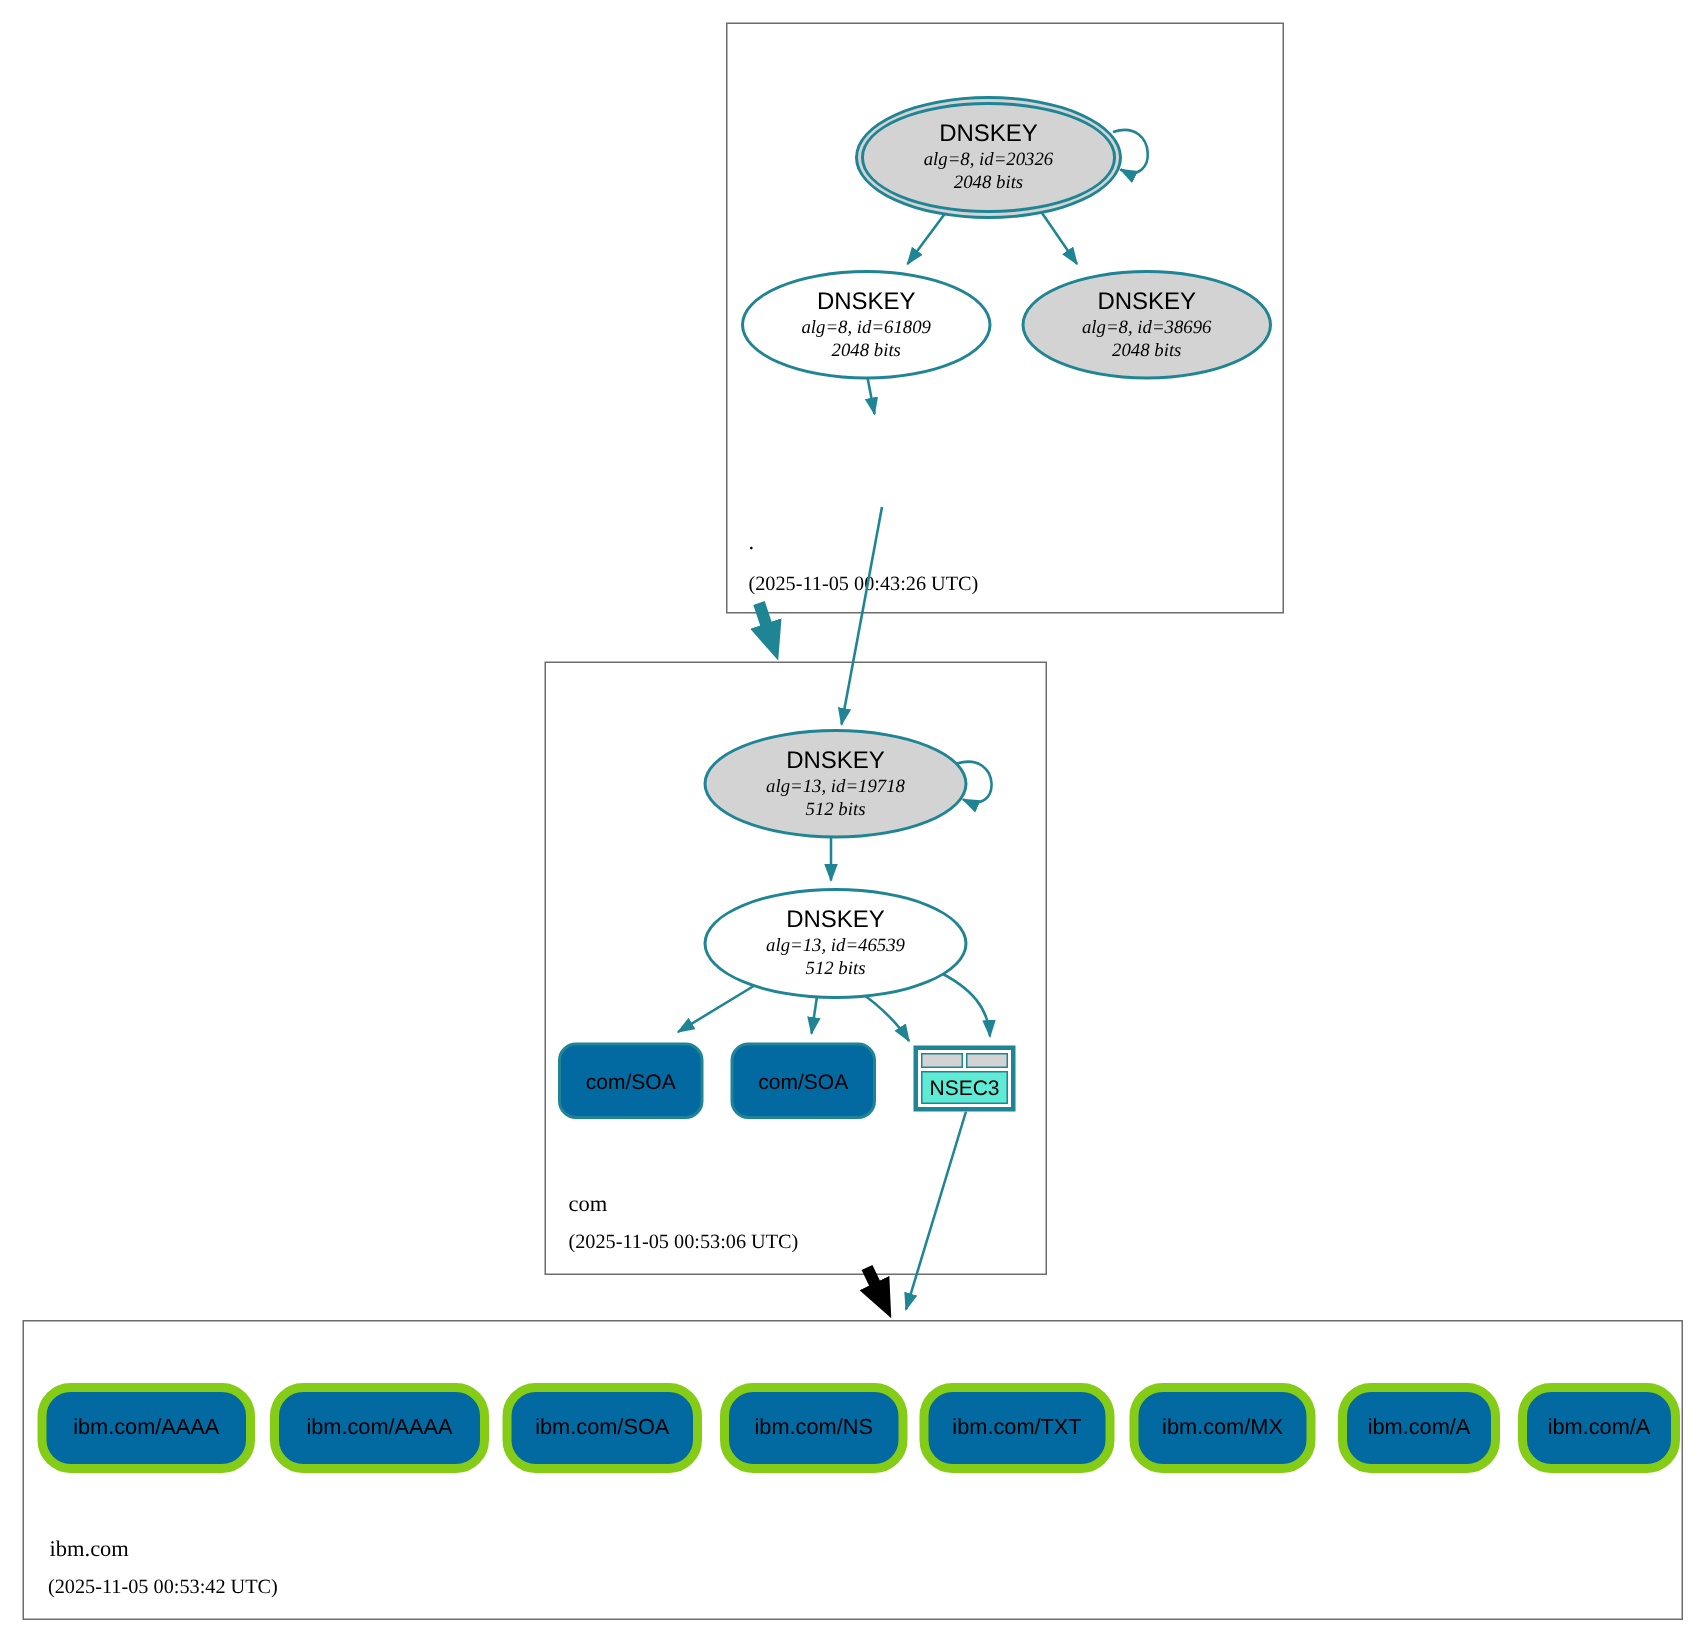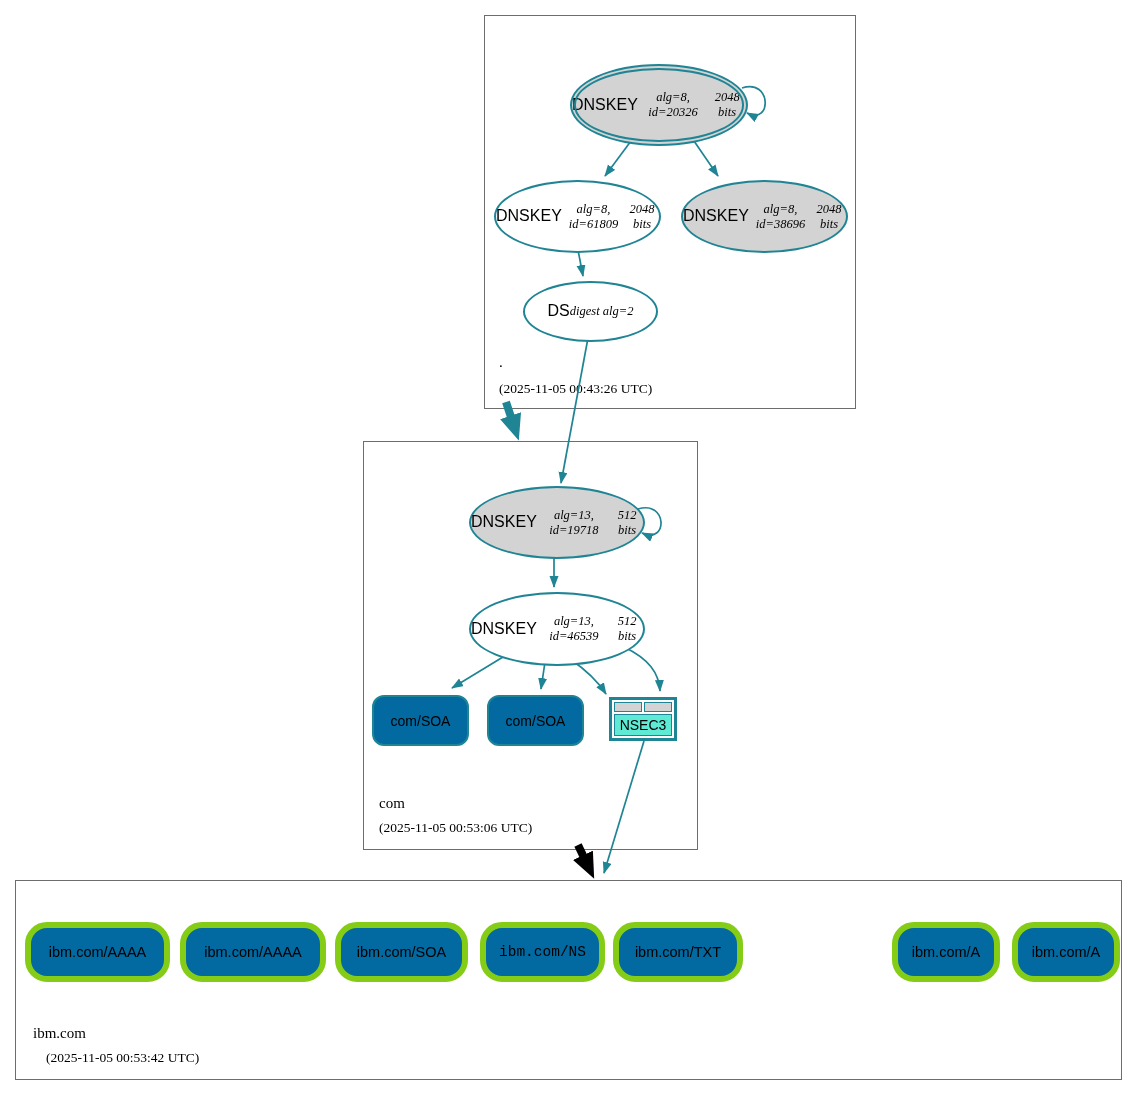--- a/index.html
+++ b/index.html
@@ -13,21 +13,21 @@
   }
   #edges { position:absolute; left:0; top:0; z-index:2; pointer-events:none; }
   .zone-name, .zone-ts {
     position:absolute; z-index:1; font-family:"Liberation Serif", serif;
     white-space:nowrap;
   }
   .zone-name { font-size:15px; }
   .zone-ts   { font-size:13.5px; }
   .ellipse {
     position:absolute; z-index:3; border:2px solid #1f8494; border-radius:50%;
-    background:#ffffff; display:flex; flex-direction:row; align-items:center;
+    background:#ffffff; display:flex; flex-direction:column; align-items:center;
     justify-content:center; text-align:center;
   }
   .ellipse.gray { background:#d3d3d3; }
   .ellipse.sep  { border-width:2.6px; }
   .ellipse.double::before {
     content:""; position:absolute; inset:2.4px; border:2px solid #1f8494;
     border-radius:50%; pointer-events:none;
   }
   .ntitle  { font-size:16px; line-height:1.15; }
   .ndetail { font-family:"Liberation Serif", serif; font-size:12.5px; line-height:1.18;font-style:italic; }
@@ -57,21 +57,21 @@
   <div class="zone-box" style="left:363px; top:441px; width:333px; height:407px;"></div>
   <div class="zone-box" style="left:15px; top:880px; width:1105px; height:198px;"></div>
 
   <div class="zone-name" style="left:499px; top:354px;">.</div>
   <div class="zone-ts" style="left:499px; top:381px;">(2025-11-05 00:43:26 UTC)</div>
 
   <div class="zone-name" style="left:379px; top:795px;">com</div>
   <div class="zone-ts" style="left:379px; top:820px;">(2025-11-05 00:53:06 UTC)</div>
 
   <div class="zone-name" style="left:33px; top:1025px;">ibm.com</div>
-  <div class="zone-ts" style="left:46px; top:1050px;">(2025-11-05 00:53:42 UTC)</div>
+  <div class="zone-ts" style="left:32px; top:1050px;">(2025-11-05 00:53:42 UTC)</div>
 
   <svg id="edges" width="1136" height="1094" viewBox="0 0 1136 1094">
     <defs>
       <marker id="arr" markerUnits="userSpaceOnUse" markerWidth="14" markerHeight="12" refX="11" refY="4.5" orient="auto">
         <path d="M0,0 L12,4.5 L0,9 z" fill="#1f8494"></path>
       </marker>
       <marker id="arrBigTeal" markerUnits="userSpaceOnUse" markerWidth="28" markerHeight="24" refX="14" refY="11" orient="auto">
         <path d="M0,0 L26,11 L0,22 z" fill="#1f8494"></path>
       </marker>
       <marker id="arrBigBlack" markerUnits="userSpaceOnUse" markerWidth="28" markerHeight="24" refX="14" refY="11" orient="auto">
@@ -107,24 +107,20 @@
     <div class="ndetail">alg=8, id=61809</div>
     <div class="ndetail">2048 bits</div>
   </div>
 
   <div class="ellipse gray sep" style="left:681px; top:180px; width:163px; height:69px;">
     <div class="ntitle">DNSKEY</div>
     <div class="ndetail">alg=8, id=38696</div>
     <div class="ndetail">2048 bits</div>
   </div>
 
-  <div class="ellipse" style="left:523px; top:281px; width:131px; height:57px;">
-    <div class="ntitle">DS</div>
-    <div class="ndetail">digest alg=2</div>
-  </div>
 
   <div class="ellipse gray sep" style="left:469px; top:486px; width:172px; height:69px;">
     <div class="ntitle">DNSKEY</div>
     <div class="ndetail">alg=13, id=19718</div>
     <div class="ndetail">512 bits</div>
   </div>
 
   <div class="ellipse" style="left:469px; top:592px; width:172px; height:70px;">
     <div class="ntitle">DNSKEY</div>
     <div class="ndetail">alg=13, id=46539</div>
@@ -138,18 +134,19 @@
     <div class="toprow">
       <div class="cell"></div>
       <div class="cell"></div>
     </div>
     <div class="maincell">NSEC3</div>
   </div>
 
   <div class="rrect rrset" style="left:25px;  top:922px; width:133px; height:48px;">ibm.com/AAAA</div>
   <div class="rrect rrset" style="left:180px; top:922px; width:134px; height:48px;">ibm.com/AAAA</div>
   <div class="rrect rrset" style="left:335px; top:922px; width:121px; height:48px;">ibm.com/SOA</div>
-  <div class="rrect rrset" style="left:480px; top:922px; width:113px; height:48px;font-family:Liberation Mono, monospace;">ibm.com/NS</div>
+  <div class="rrect rrset" style="left:480px; top:922px; width:113px; height:48px;">ibm.com/NS</div>
   <div class="rrect rrset" style="left:613px; top:922px; width:118px; height:48px;">ibm.com/TXT</div>
+  <div class="rrect rrset" style="left:753px; top:922px; width:112px; height:48px;">ibm.com/MX</div>
   <div class="rrect rrset" style="left:892px; top:922px; width:96px; height:48px;">ibm.com/A</div>
   <div class="rrect rrset" style="left:1012px; top:922px; width:96px; height:48px;">ibm.com/A</div>
 
 </div>
 
 </body></html>

